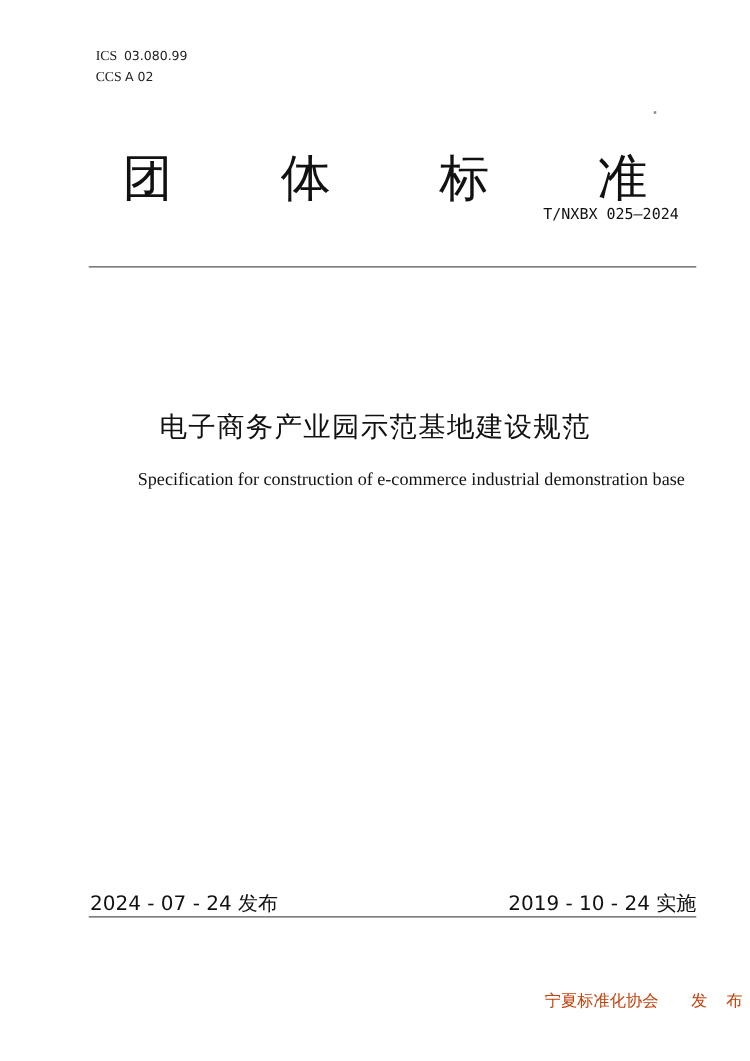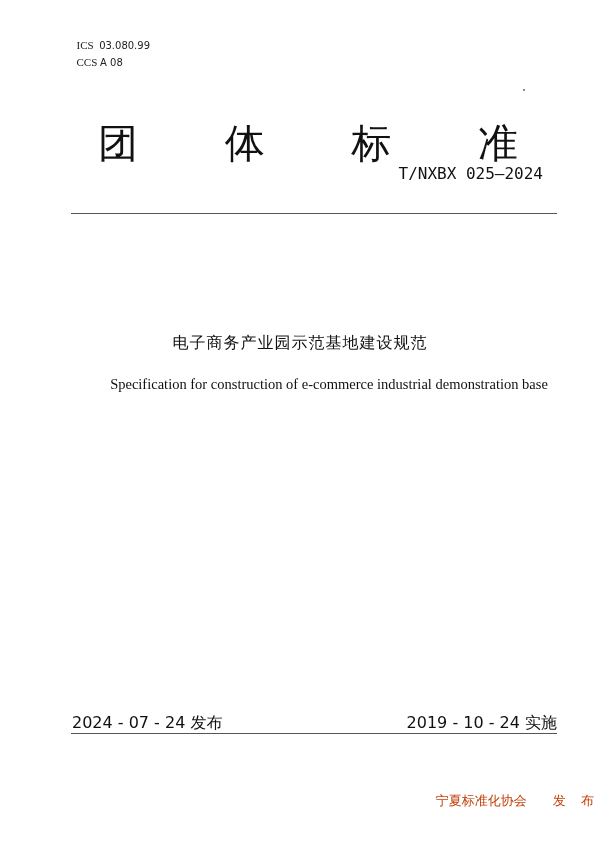--- a/index.html
+++ b/index.html
@@ -43,42 +43,42 @@
       font-size: 40px;
       line-height: 50px;
       color: #111;
     }
     .doc-type span { display: block; }
 
     .std-number {
       top: 164px;
       right: 57px;
       font-family: "DejaVu Sans Mono", monospace;
-      font-size: 16px;
+      font-size: 12px;
       color: #111;
       white-space: pre;
       text-align: right;
     }
 
     .rule {
       left: 71px;
       width: 486px;
       height: 0;
       border-top: 1.2px solid #555;
     }
     #rule-top { top: 213px; }
     #rule-bottom { top: 733px; }
 
     .title-cn {
       top: 328px;
       left: 0;
       width: 600px;
       text-align: center;
       font-family: "DejaVu Sans", sans-serif;
-      font-size: 16px;
+      font-size: 22px;
       letter-spacing: 1px;
       color: #111;
       line-height: 30px;
     }
     .title-en {
       top: 375px;
       left: 0;
       width: 600px;
       text-align: center;
       font-family: "Liberation Serif", serif;
@@ -120,21 +120,21 @@
       background: #888;
     }
   </style>
 </head>
 <body>
 
 <div class="abs classification" id="ics">
   <span>ICS</span>&nbsp;&nbsp;<span class="code">03.080.99</span>
 </div>
 <div class="abs classification" id="ccs">
-  <span>CCS</span>&nbsp;<span class="code">A 08</span>
+  <span>CCS</span>&nbsp;<span class="code">A 02</span>
 </div>
 
 <div class="abs speck"></div>
 
 <div class="abs doc-type">
   <span>团</span>
   <span>体</span>
   <span>标</span>
   <span>准</span>
 </div>

